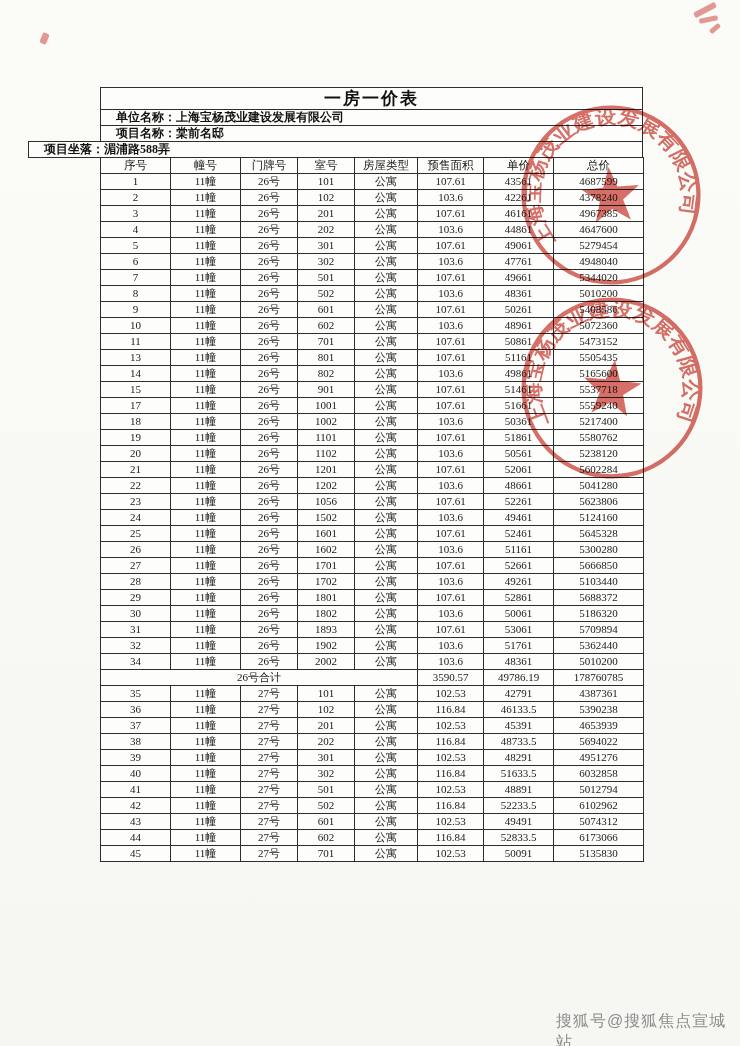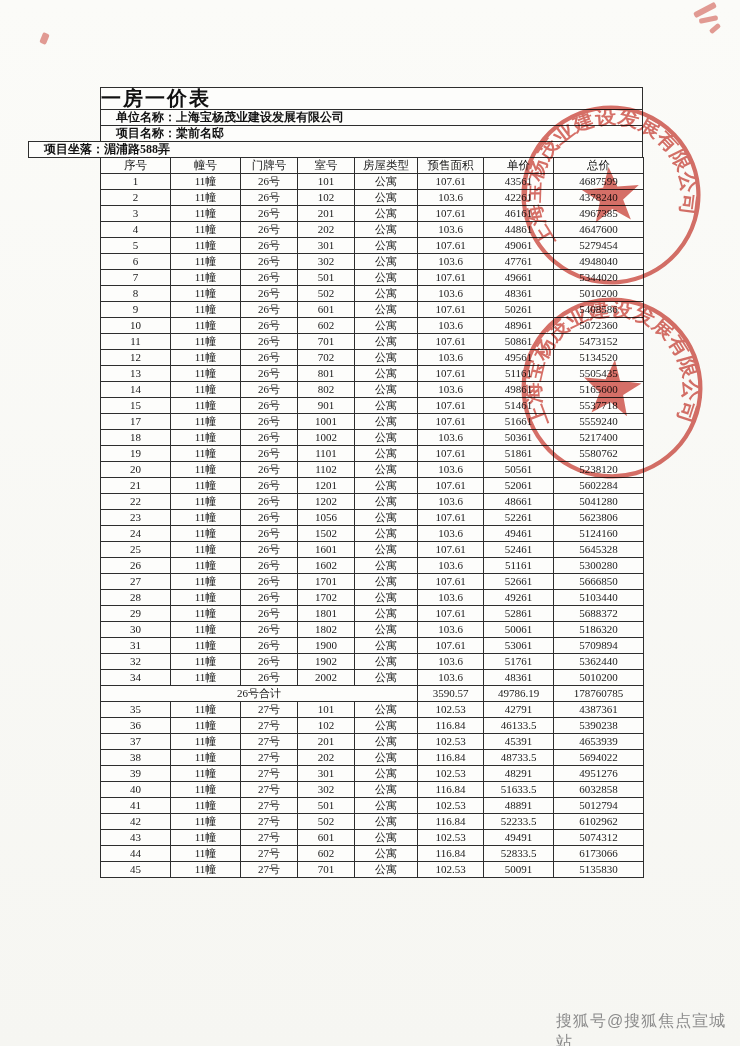--- a/index.html
+++ b/index.html
@@ -1,20 +1,20 @@
 <!DOCTYPE html>
 <html><head>
 <meta charset="utf-8">
 <style>
   *{box-sizing:border-box;margin:0;padding:0}
   html,body{width:740px;height:1046px}
   body{position:relative;overflow:hidden;background:#fafaf6;font-family:"Liberation Serif","DejaVu Serif",serif}
   .sheet{position:absolute;inset:0;background:linear-gradient(180deg,#fbfbf8,#f6f6f2)}
   .title-box{position:absolute;left:100px;top:87px;width:543px;height:23px;border:1px solid #2e2e2e;
-    text-align:left;font-weight:bold;font-size:20px;line-height:21px;letter-spacing:2px;color:#111;background:#fdfdfb}
+    text-align:center;font-weight:bold;font-size:17px;line-height:21px;letter-spacing:2px;color:#111;background:#fdfdfb}
   .info-row{position:absolute;left:100px;width:543px;height:17px;border:1px solid #2e2e2e;
     font-size:12px;font-weight:bold;line-height:15px;padding-left:15px;color:#111;background:#fdfdfb;white-space:nowrap}
   #info1{top:109px}
   #info2{top:125px}
   #info3{top:141px;left:28px;width:615px}
   table{position:absolute;left:100px;top:157px;width:543px;border-collapse:collapse;table-layout:fixed;background:#fdfdfb}
   th,td{border:1px solid #2e2e2e;font-size:11px;height:16px;line-height:13px;text-align:center;padding:0;color:#191919;font-weight:normal;overflow:hidden}
   th{font-weight:normal;font-size:11.5px}
   col.c1{width:70px}col.c2{width:70px}col.c3{width:57px}col.c4{width:57px}
   col.c5{width:63px}col.c6{width:66px}col.c7{width:70px}col.c8{width:90px}
@@ -168,30 +168,20 @@
         <td>11</td>
         <td>11幢</td>
         <td>26号</td>
         <td>701</td>
         <td>公寓</td>
         <td>107.61</td>
         <td>50861</td>
         <td>5473152</td>
       </tr>
       <tr>
-        <td>12</td>
-        <td>11幢</td>
-        <td>26号</td>
-        <td>702</td>
-        <td>公寓</td>
-        <td>103.6</td>
-        <td>49561</td>
-        <td>5134520</td>
-      </tr>
-      <tr>
         <td>13</td>
         <td>11幢</td>
         <td>26号</td>
         <td>801</td>
         <td>公寓</td>
         <td>107.61</td>
         <td>51161</td>
         <td>5505435</td>
       </tr>
       <tr>
@@ -351,21 +341,21 @@
         <td>1802</td>
         <td>公寓</td>
         <td>103.6</td>
         <td>50061</td>
         <td>5186320</td>
       </tr>
       <tr>
         <td>31</td>
         <td>11幢</td>
         <td>26号</td>
-        <td>1900</td>
+        <td>1893</td>
         <td>公寓</td>
         <td>107.61</td>
         <td>53061</td>
         <td>5709894</td>
       </tr>
       <tr>
         <td>32</td>
         <td>11幢</td>
         <td>26号</td>
         <td>1902</td>

